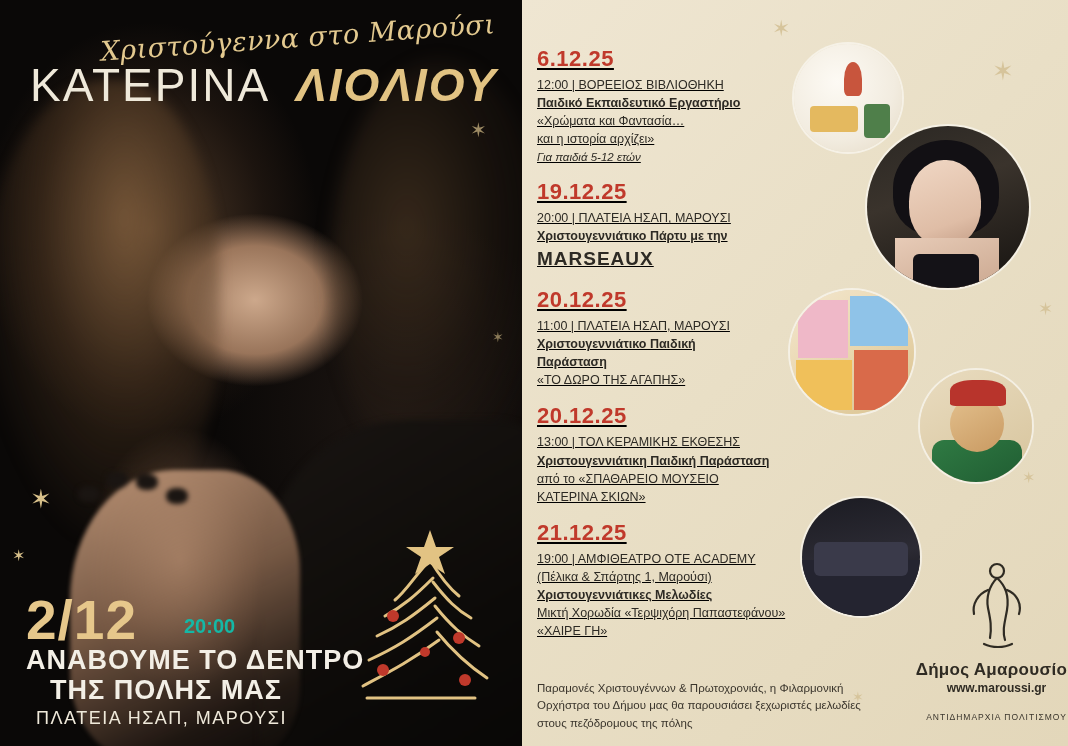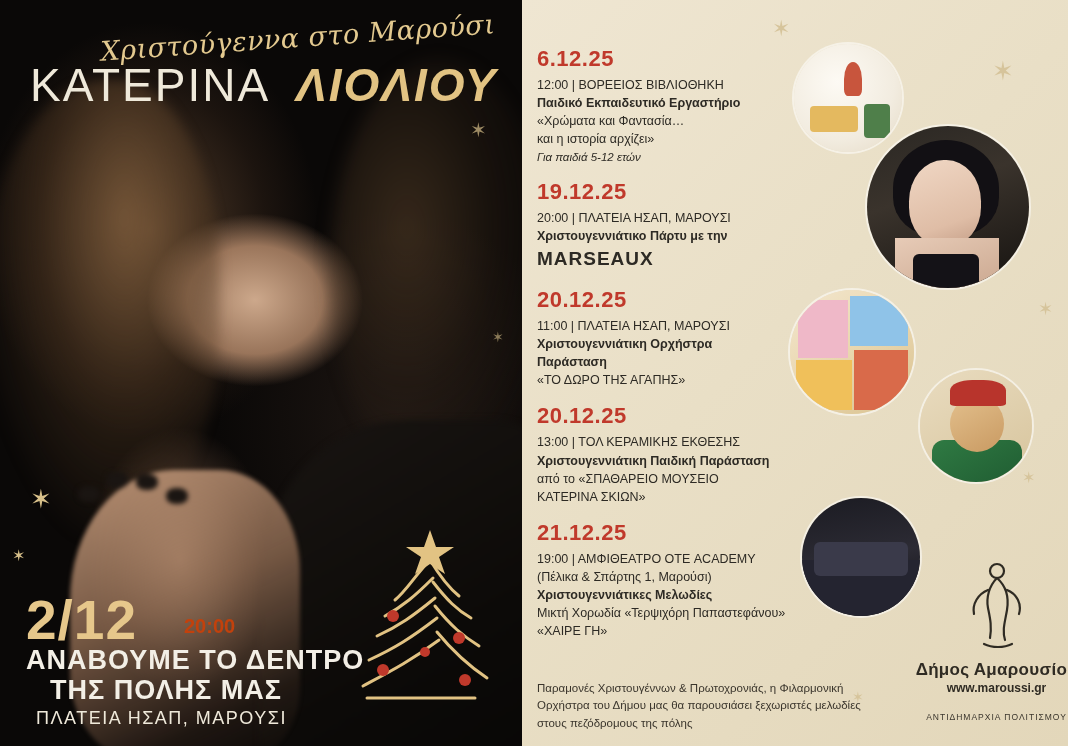--- a/index.html
+++ b/index.html
@@ -106,21 +106,21 @@
     left: 26px; top: 588px;
     font-size: 55px;
     font-weight: bold;
     color: #e6c78b;
     letter-spacing: 1px;
   }
   .date-time {
     position: absolute;
     left: 184px; top: 615px;
     font-size: 20px;
-    color: #c2410c;
+    color: #14b8a6;
     font-weight: bold;
   }
   .headline1 {
     position: absolute;
     left: 26px; top: 645px;
     font-size: 27px;
     font-weight: bold;
     color: #f3efe6;
     letter-spacing: 1px;
   }
@@ -147,21 +147,21 @@
   .flake { position: absolute; color: #d8c08a; line-height: 1; user-select: none; }
 
   
   .right-panel {
     position: absolute;
     left: 522px; top: 0;
     width: 546px; height: 746px;
     background: linear-gradient(135deg, #efe6d2 0%, #e9dfc6 45%, #e3d7ba 100%);
     overflow: hidden;
   }
-  .events { position: absolute; left: 15px; top: 46px; width: 310px; }
+  .events { position: absolute; left: 15px; top: 46px; width: 310px; text-decoration: underline; }
   .event { margin-bottom: 14px; }
   .ev-date {
     font-size: 22px;
     font-weight: bold;
     color: #c0392b;
     letter-spacing: 0.5px;
     margin-bottom: 4px;
   }
   .ev-line { font-size: 12.5px; color: #2d2a24; line-height: 1.45; }
   .ev-line.bold { font-weight: bold; }
@@ -344,21 +344,21 @@
       <div class="event">
         <div class="ev-date">19.12.25</div>
         <div class="ev-line">20:00 | ΠΛΑΤΕΙΑ ΗΣΑΠ, ΜΑΡΟΥΣΙ</div>
         <div class="ev-line bold">Χριστουγεννιάτικο Πάρτυ με την</div>
         <div class="ev-line big">MARSEAUX</div>
       </div>
 
       <div class="event">
         <div class="ev-date">20.12.25</div>
         <div class="ev-line">11:00 | ΠΛΑΤΕΙΑ ΗΣΑΠ, ΜΑΡΟΥΣΙ</div>
-        <div class="ev-line bold">Χριστουγεννιάτικη Ορχήστρα</div>
+        <div class="ev-line bold">Χριστουγεννιάτικο Παιδική</div>
         <div class="ev-line bold">Παράσταση</div>
         <div class="ev-line">«ΤΟ ΔΩΡΟ ΤΗΣ ΑΓΑΠΗΣ»</div>
       </div>
 
       <div class="event">
         <div class="ev-date">20.12.25</div>
         <div class="ev-line">13:00 | ΤΟΛ ΚΕΡΑΜΙΚΗΣ ΕΚΘΕΣΗΣ</div>
         <div class="ev-line bold">Χριστουγεννιάτικη Παιδική Παράσταση</div>
         <div class="ev-line">από το «ΣΠΑΘΑΡΕΙΟ ΜΟΥΣΕΙΟ</div>
         <div class="ev-line">ΚΑΤΕΡΙΝΑ ΣΚΙΩΝ»</div>

